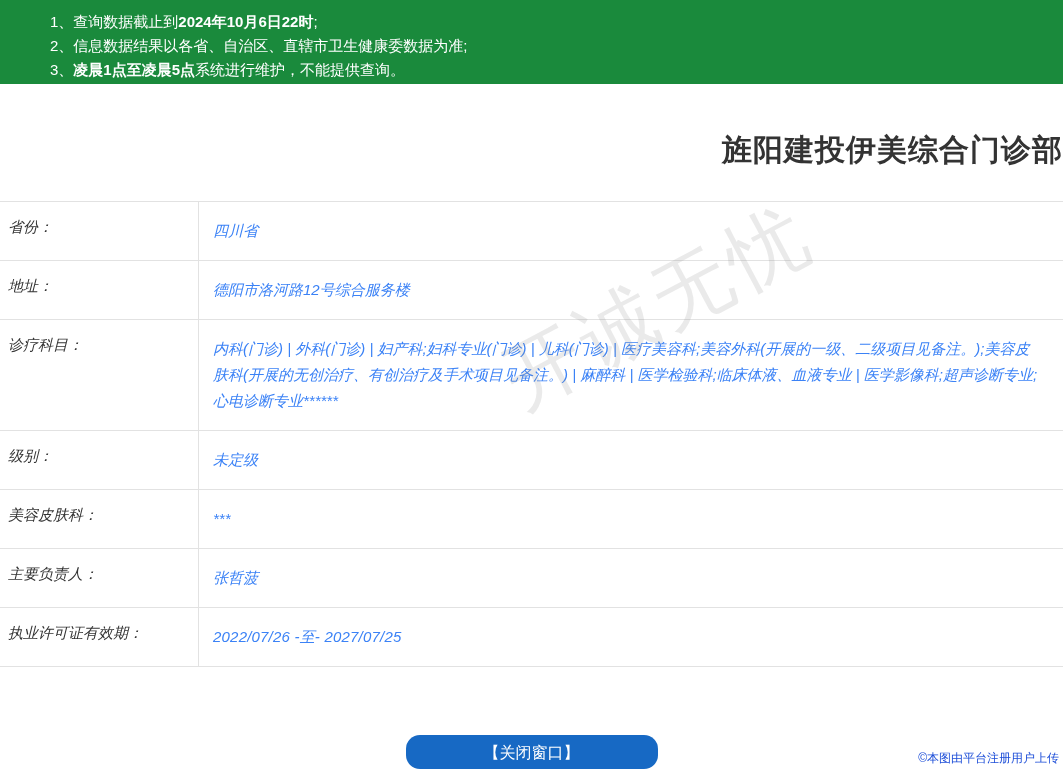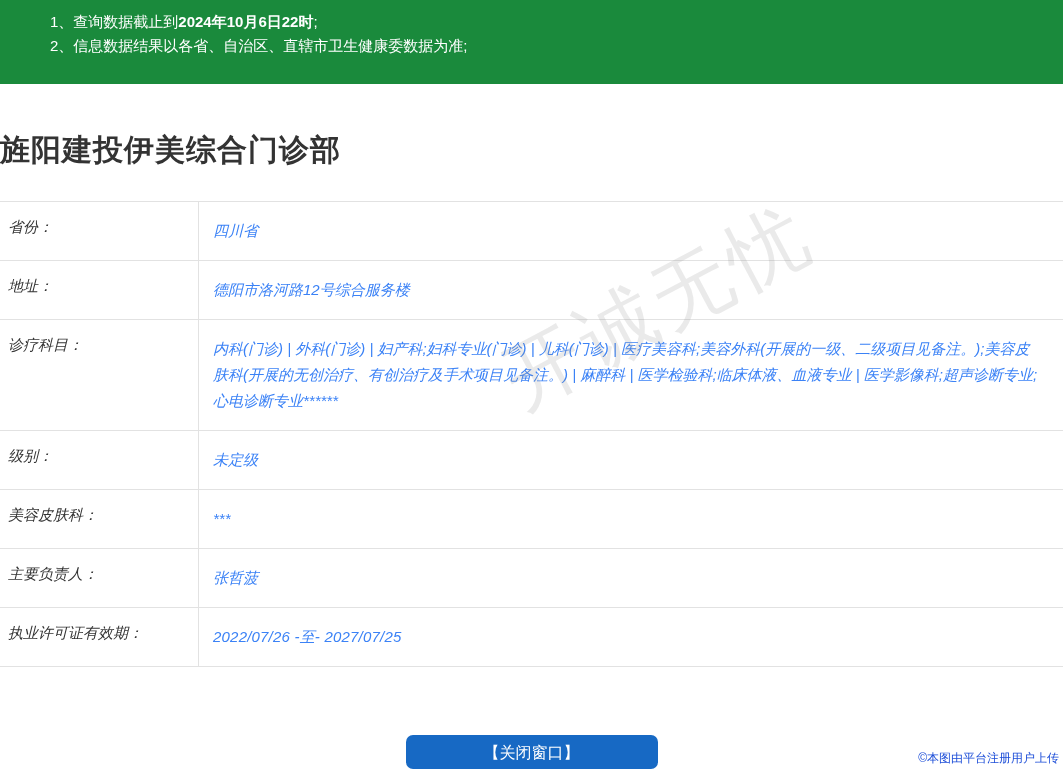--- a/index.html
+++ b/index.html
@@ -30,21 +30,21 @@
     padding-left: 50px;
     white-space: nowrap;
     font-weight: normal;
   }
   .notice-line b {
     font-weight: bold;
   }
 
   
   .title {
-    text-align: left;
+    text-align: right;
     font-size: 30px;
     font-weight: bold;
     color: #333333;
     padding: 46px 0 30px 0;
     letter-spacing: 1px;
   }
 
   
   .info-table {
     width: 1063px;
@@ -107,41 +107,42 @@
   }
   .close-button {
     display: inline-block;
     width: 252px;
     height: 34px;
     line-height: 34px;
     background: #1769c4;
     color: #ffffff;
     font-size: 16px;
     border: none;
-    border-radius: 7px;
+    border-radius: 14px;
     cursor: pointer;
     font-family: "Liberation Sans", sans-serif;
   }
 
   
   .corner-credit {
     position: absolute;
     right: 4px;
     bottom: 3px;
     font-size: 12px;
     color: #1d4ed8;
     white-space: nowrap;
   }
 </style>
 </head>
 <body>
 
 <div class="notice">
   <div class="notice-line">1、查询数据截止到<b>2024年10月6日22时</b>;</div>
   <div class="notice-line">2、信息数据结果以各省、自治区、直辖市卫生健康委数据为准;</div>
+  <div class="notice-line">3、<b>凌晨1点至凌晨5点</b>系统进行维护，不能提供查询。</div>
 </div>
 
 <div class="title">旌阳建投伊美综合门诊部</div>
 
 <div class="watermark">开诚无忧</div>
 
 <table class="info-table">
   <tbody>
     <tr>
       <td class="label-cell">省份：</td>

